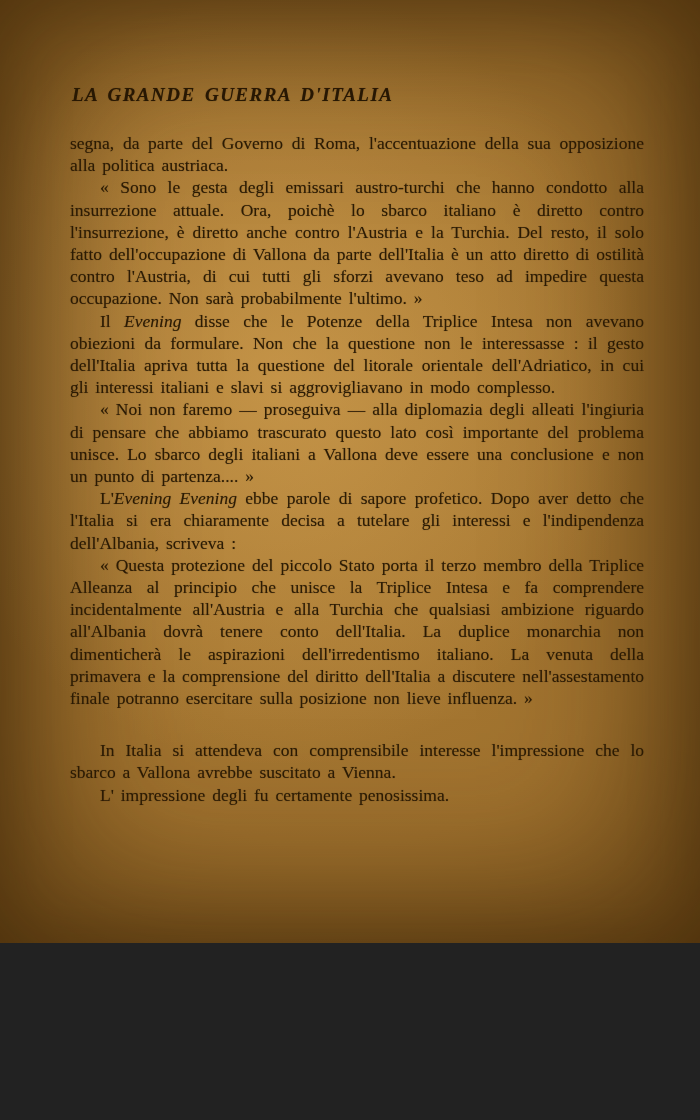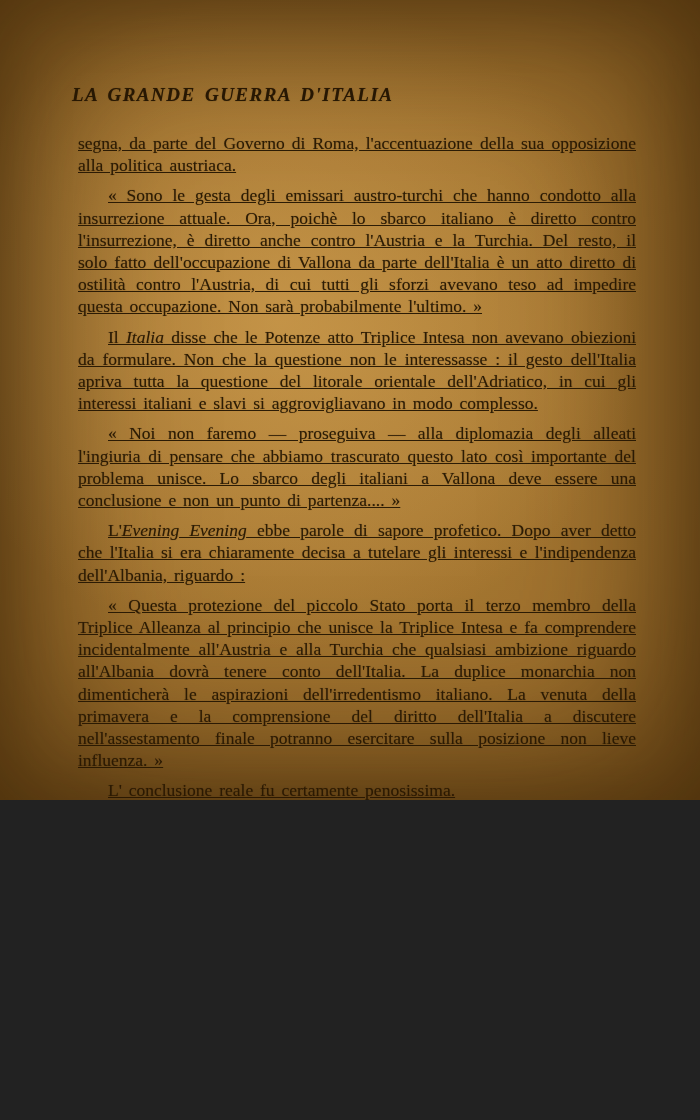--- a/index.html
+++ b/index.html
@@ -3,21 +3,21 @@
 <meta charset="utf-8">
 <style>
   html, body {
     margin: 0;
     padding: 0;
     background: #222;
   }
   .book-page {
     position: relative;
     width: 700px;
-    height: 800px;
+    height: 943px;
     margin: 0 auto;
     overflow: hidden;
     font-family: "Liberation Serif", "DejaVu Serif", serif;
     background:
       radial-gradient(ellipse 70% 55% at 40% 40%, rgba(216,166,86,0.55) 0%, rgba(216,166,86,0.18) 55%, rgba(216,166,86,0) 75%),
       radial-gradient(ellipse 130% 115% at 48% 44%, #ad7e36 0%, #a0722e 40%, #8a5f22 68%, #6e4a15 88%, #533409 100%);
   }
   .vignette {
     position: absolute;
     inset: 0;
@@ -45,22 +45,21 @@
     text-shadow: 0 0 1px rgba(40,24,4,0.55);
   }
   .text-block {
     font-size: 17.5px;
     line-height: 22.2px;
     text-align: justify;
     word-spacing: 2.5px;
     text-shadow: 0 0 1px rgba(40,24,4,0.45);
   }
   .text-block p.para {
-    margin: 8px;
-    text-decoration: underline;
+    margin: 0;
   }
   .text-block p.para.indent {
     text-indent: 30px;
   }
   .text-block p.para.space-before {
     margin-top: 30px;
   }
   .em {
     font-style: italic;
   }
@@ -78,22 +77,23 @@
 </style>
 </head>
 <body>
 
 <div class="book-page">
   <div class="page-inner">
     <h1 class="page-header">LA GRANDE GUERRA D'ITALIA</h1>
     <div class="text-block">
         <p class="para"><span>segna, da parte del Governo di Roma, l'accentuazione della sua opposizione alla politica austriaca.</span></p>
         <p class="para indent"><span>« Sono le gesta degli emissari austro-turchi che hanno condotto alla insurrezione attuale. Ora, poichè lo sbarco italiano è diretto contro l'insurrezione, è diretto anche contro l'Austria e la Turchia. Del resto, il solo fatto dell'occupazione di Vallona da parte dell'Italia è un atto diretto di ostilità contro l'Austria, di cui tutti gli sforzi avevano teso ad impedire questa occupazione. Non sarà probabilmente l'ultimo. »</span></p>
-        <p class="para indent"><span>Il </span><span class="em">Italia</span><span> disse che le Potenze atto Triplice Intesa non avevano obiezioni da formulare. Non che la questione non le interessasse : il gesto dell'Italia apriva tutta la questione del litorale orientale dell'Adriatico, in cui gli interessi italiani e slavi si aggrovigliavano in modo complesso.</span></p>
+        <p class="para indent"><span>Il </span><span class="em">Evening</span><span> disse che le Potenze della Triplice Intesa non avevano obiezioni da formulare. Non che la questione non le interessasse : il gesto dell'Italia apriva tutta la questione del litorale orientale dell'Adriatico, in cui gli interessi italiani e slavi si aggrovigliavano in modo complesso.</span></p>
         <p class="para indent"><span>« Noi non faremo — proseguiva — alla diplomazia degli alleati l'ingiuria di pensare che abbiamo trascurato questo lato così importante del problema unisce. Lo sbarco degli italiani a Vallona deve essere una conclusione e non un punto di partenza.... »</span></p>
-        <p class="para indent"><span>L'</span><span class="em">Evening Evening</span><span> ebbe parole di sapore profetico. Dopo aver detto che l'Italia si era chiaramente decisa a tutelare gli interessi e l'indipendenza dell'Albania, riguardo :</span></p>
+        <p class="para indent"><span>L'</span><span class="em">Evening Evening</span><span> ebbe parole di sapore profetico. Dopo aver detto che l'Italia si era chiaramente decisa a tutelare gli interessi e l'indipendenza dell'Albania, scriveva :</span></p>
         <p class="para indent"><span>« Questa protezione del piccolo Stato porta il terzo membro della Triplice Alleanza al principio che unisce la Triplice Intesa e fa comprendere incidentalmente all'Austria e alla Turchia che qualsiasi ambizione riguardo all'Albania dovrà tenere conto dell'Italia. La duplice monarchia non dimenticherà le aspirazioni dell'irredentismo italiano. La venuta della primavera e la comprensione del diritto dell'Italia a discutere nell'assestamento finale potranno esercitare sulla posizione non lieve influenza. »</span></p>
-        <p class="para indent"><span>L' conclusione reale fu certamente penosissima.</span></p>
+        <p class="para indent space-before"><span>In Italia si attendeva con comprensibile interesse l'impressione che lo sbarco a Vallona avrebbe suscitato a Vienna.</span></p>
+        <p class="para indent"><span>L' impressione degli fu certamente penosissima.</span></p>
       </div>
     <div class="page-number">— 56 —</div>
   </div>
   <div class="vignette"></div>
 </div>
 
 </body></html>

